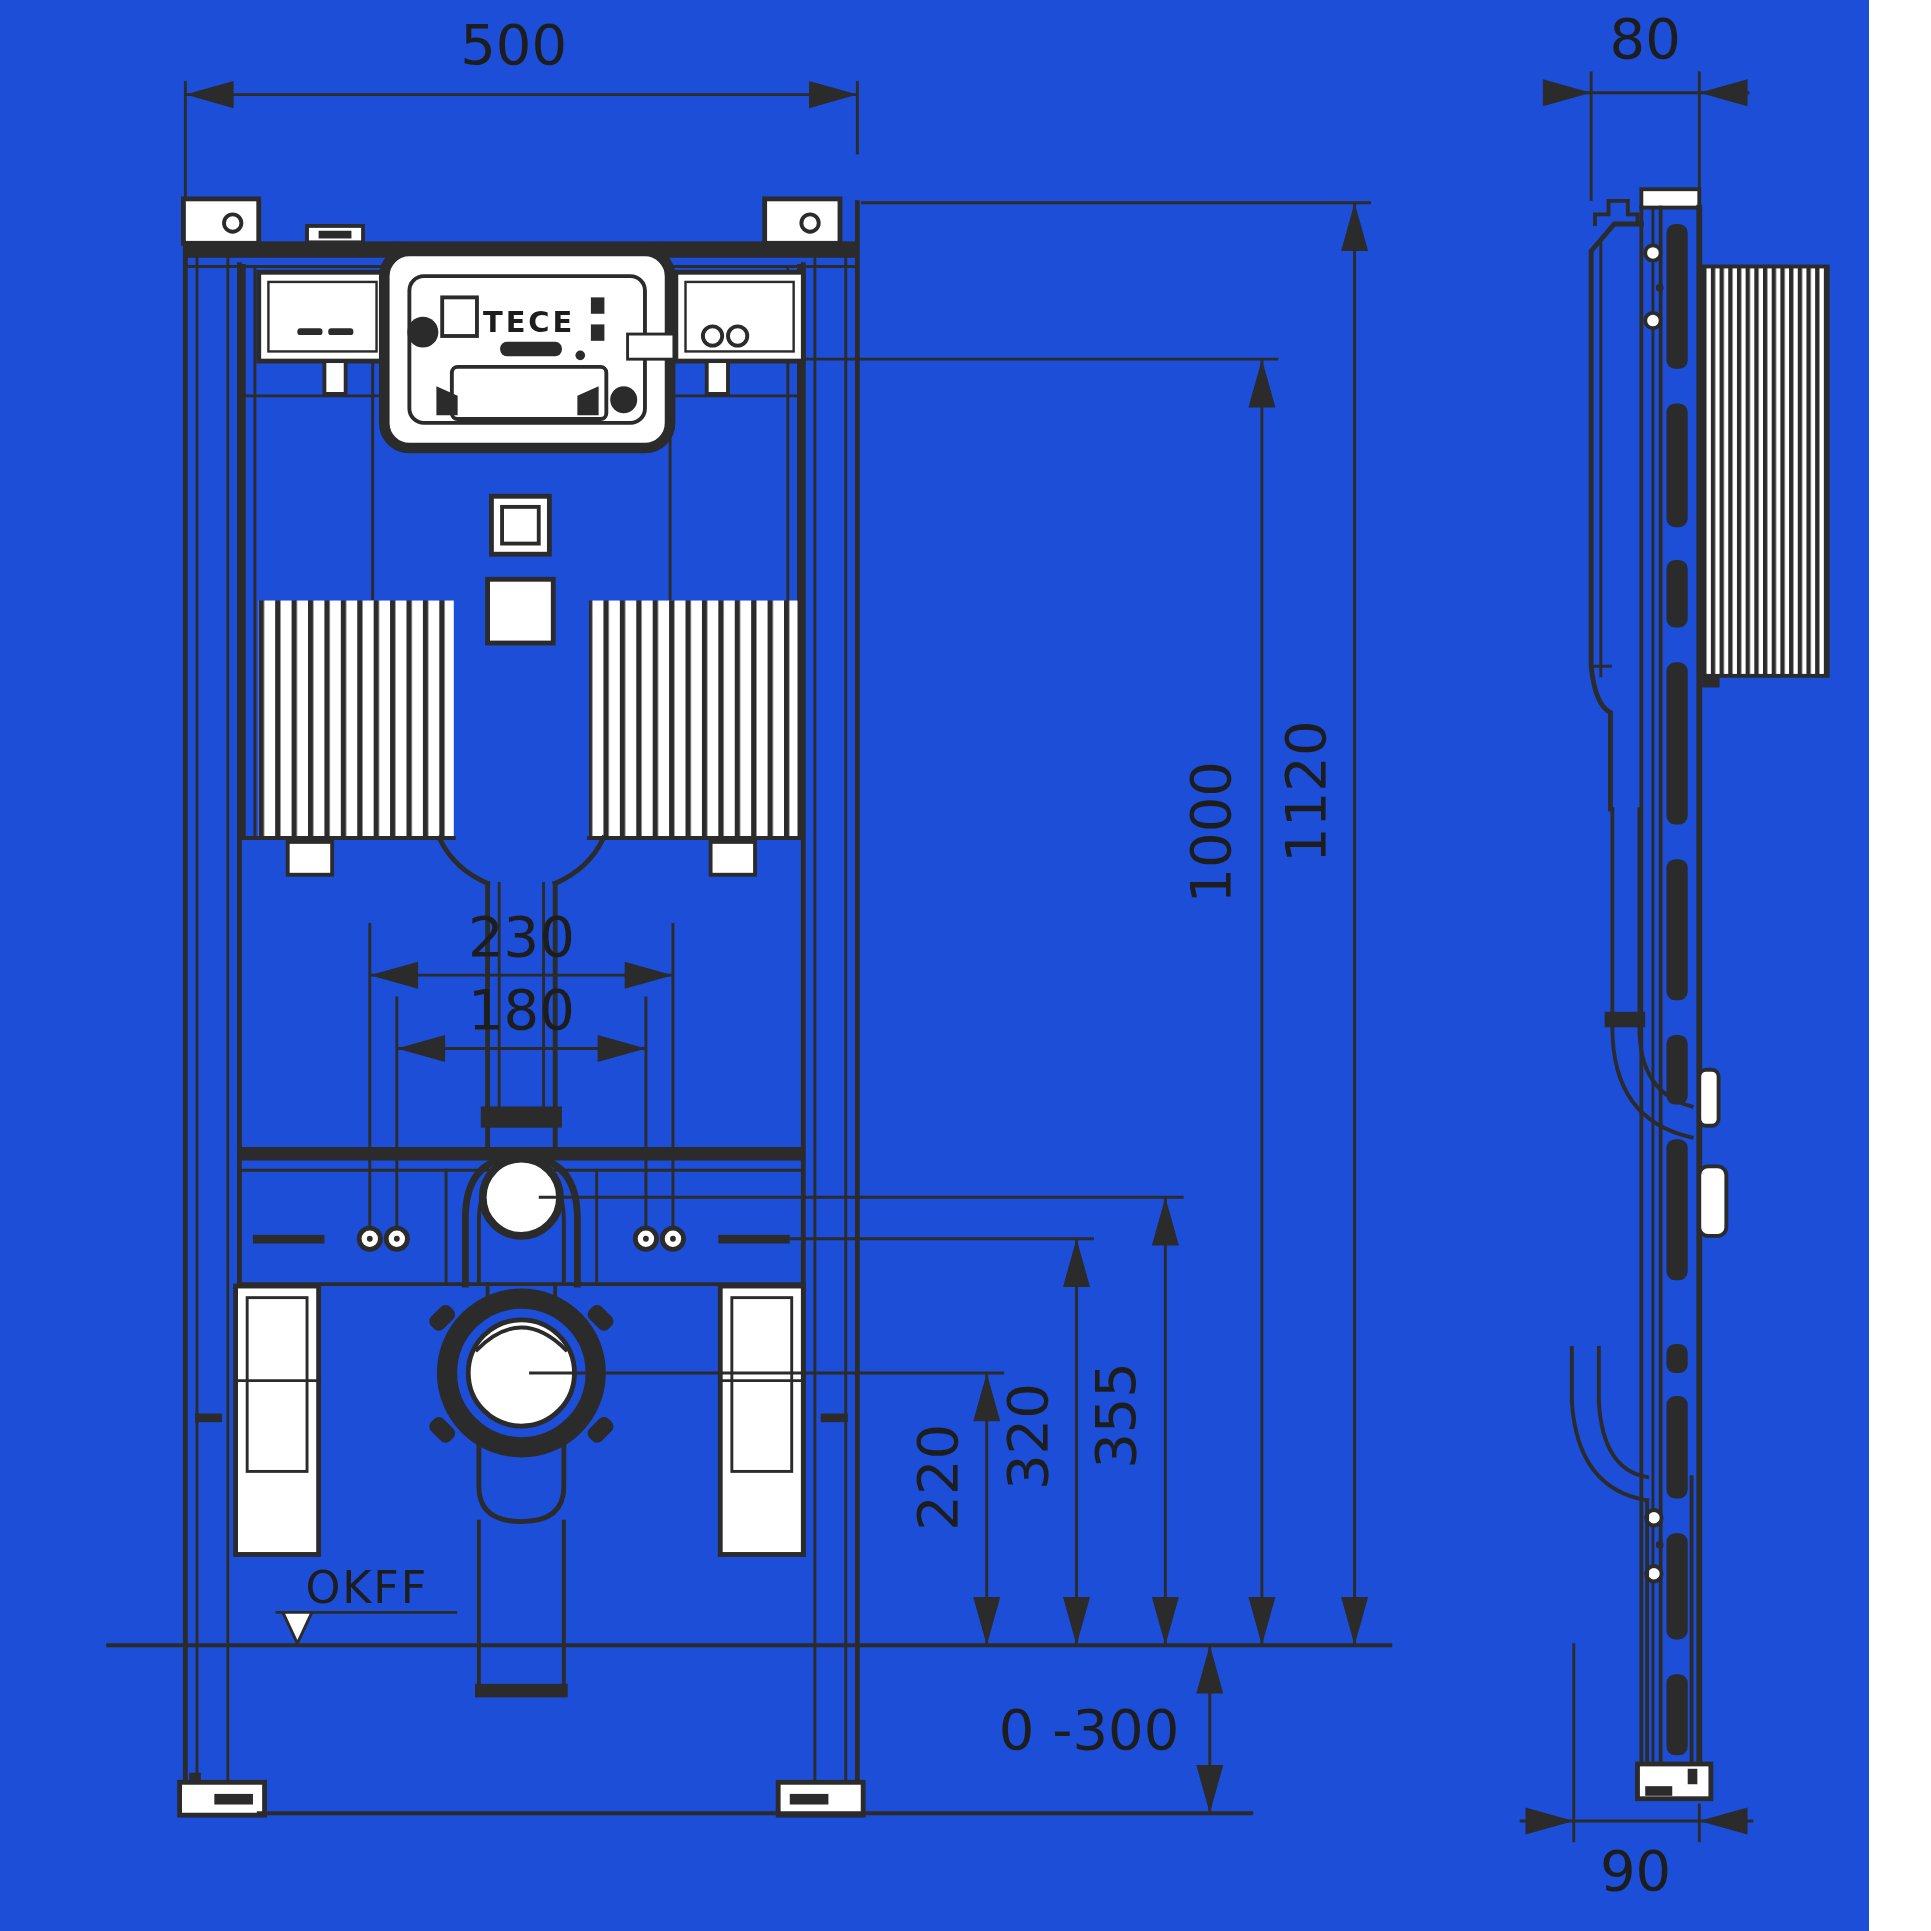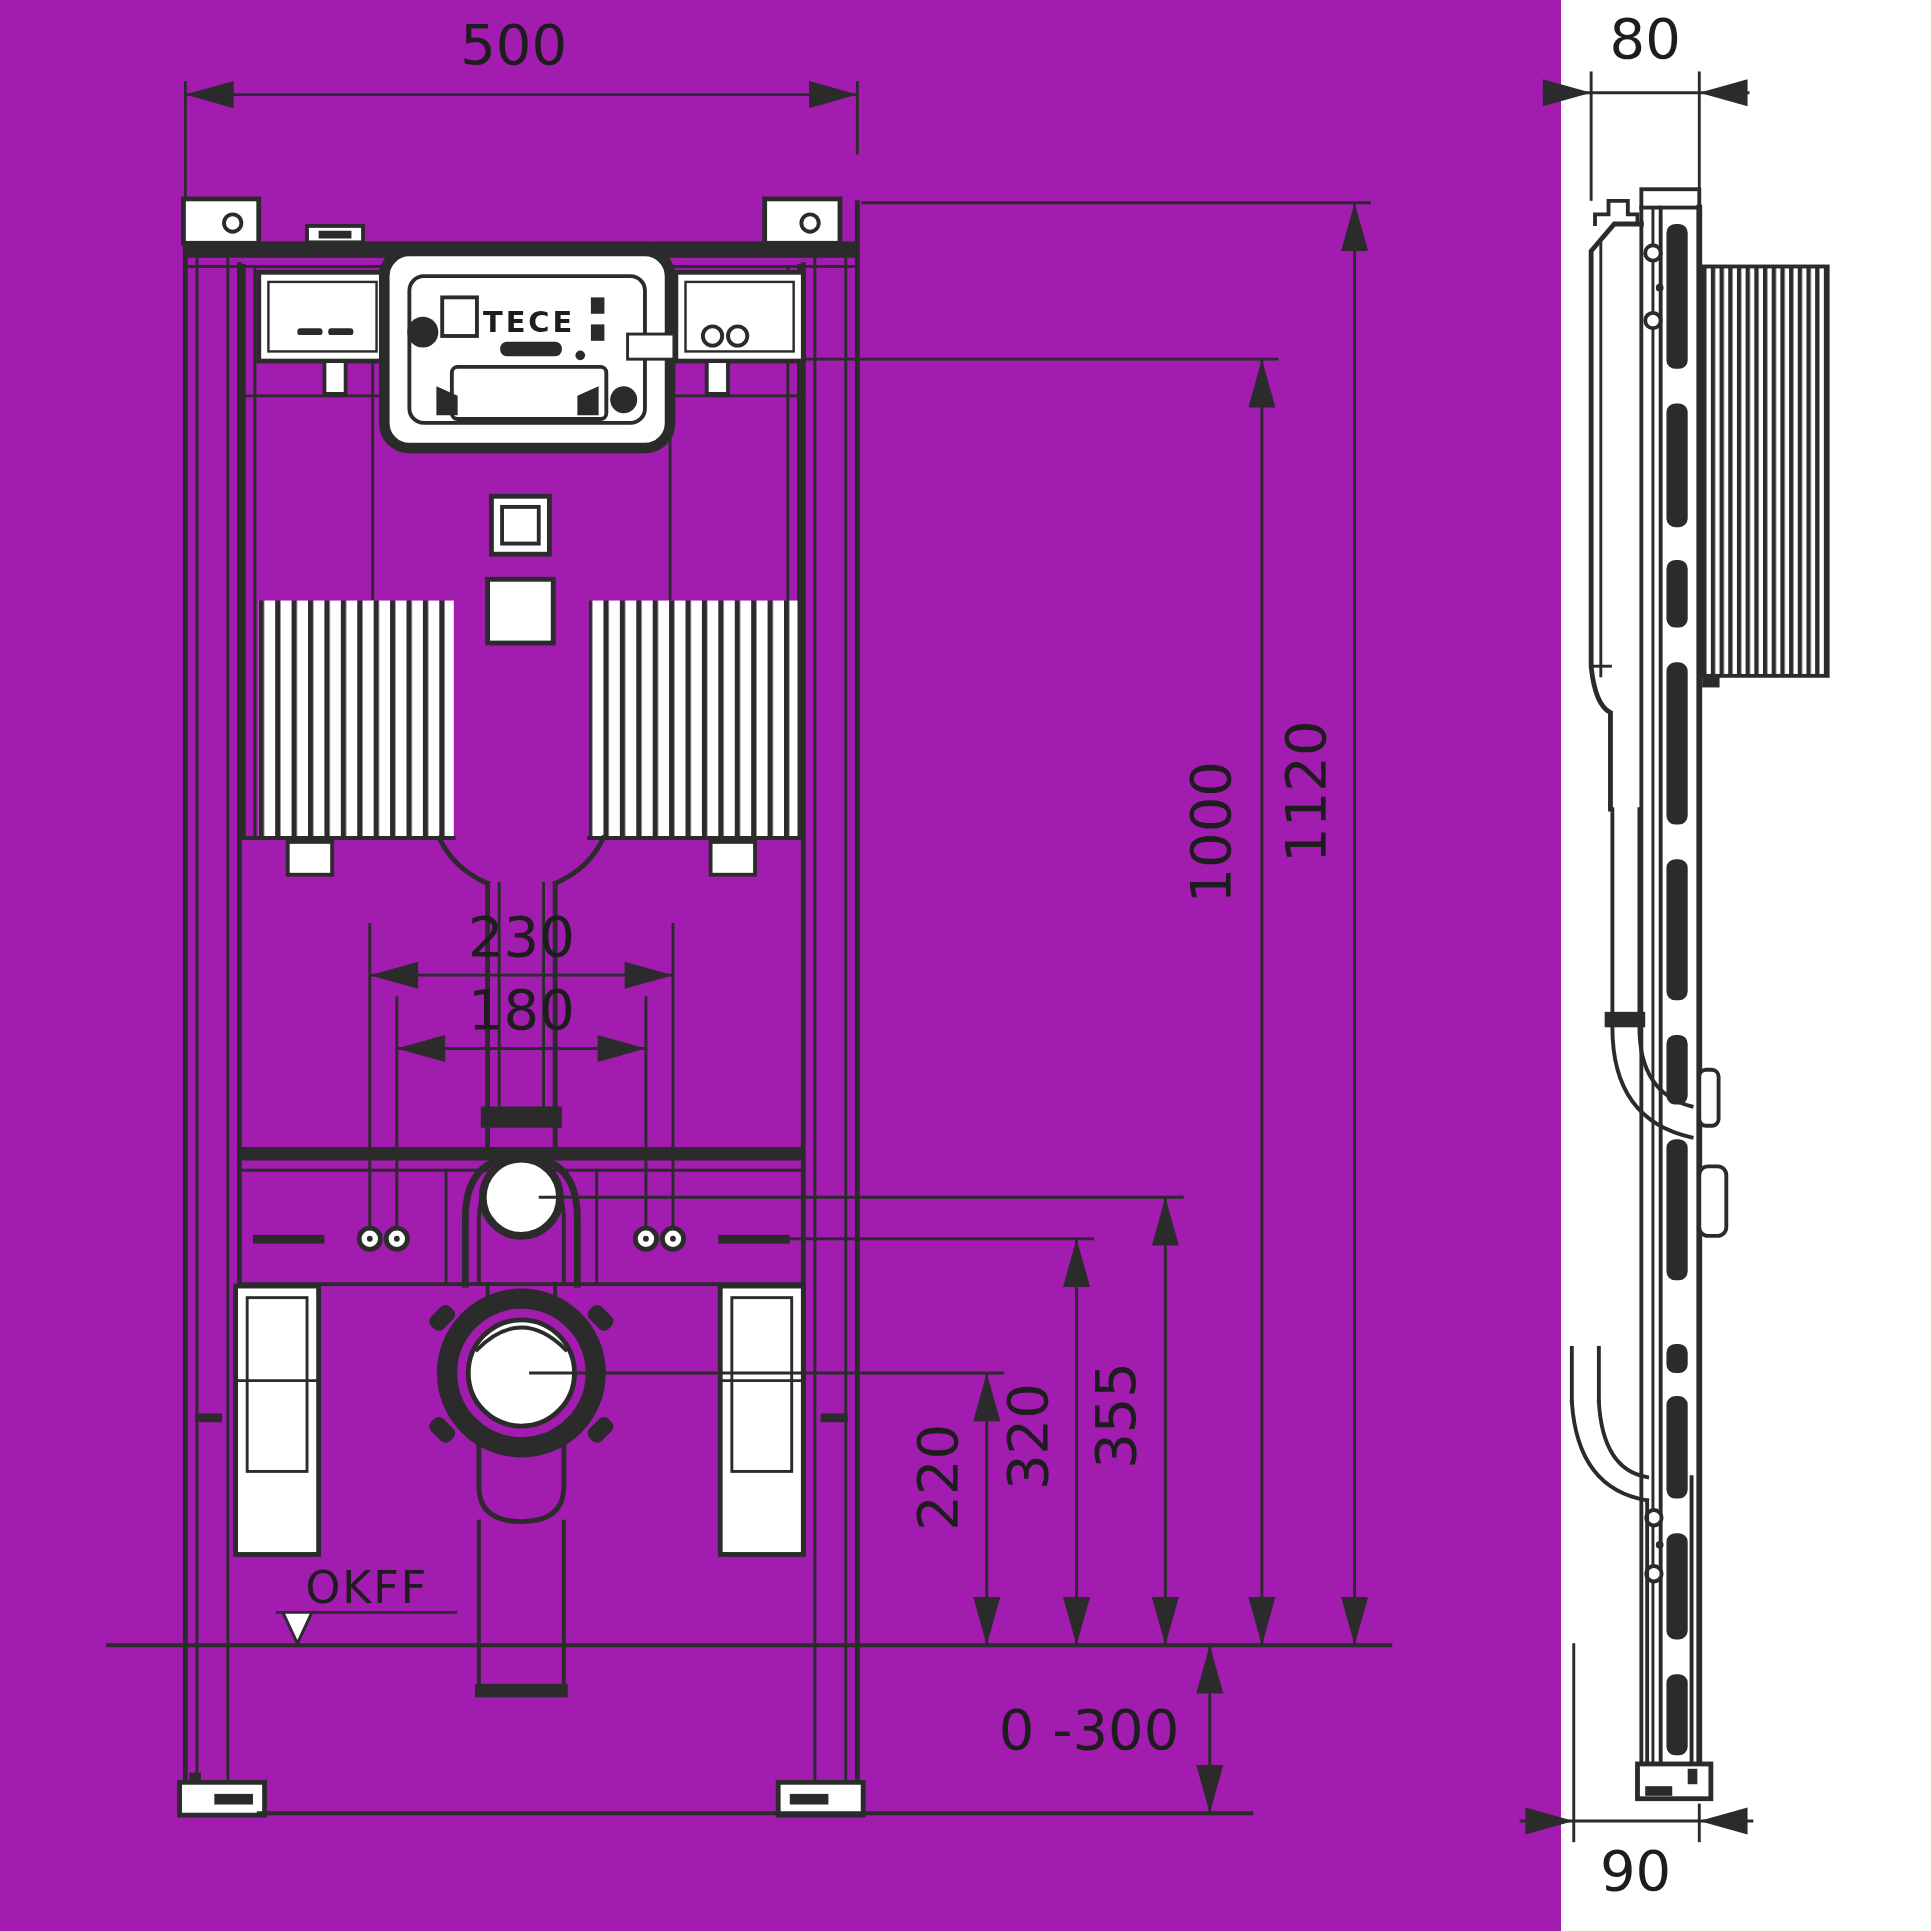--- a/index.html
+++ b/index.html
@@ -1,16 +1,16 @@
 <!DOCTYPE html>
 <html><head>
 <meta charset="utf-8">
 <style>
   html,body{margin:0;padding:0;background:#ffffff;}
-  .stage{width:1561px;height:1931px;position:relative;background:#a21caf;font-family:"DejaVu Sans",sans-serif;}
+  .stage{width:1869px;height:1931px;position:relative;background:#1d4ed8;font-family:"DejaVu Sans",sans-serif;}
   svg{display:block}
   .ln{fill:none;stroke:#2b2b2b;stroke-width:5;stroke-linecap:square}
   .ln3{fill:none;stroke:#2b2b2b;stroke-width:3;stroke-linecap:square}
   .ln4{fill:none;stroke:#2b2b2b;stroke-width:4;stroke-linecap:square}
   .ln6{fill:none;stroke:#2b2b2b;stroke-width:6;stroke-linecap:square}
   .ln7{fill:none;stroke:#2b2b2b;stroke-width:7;stroke-linecap:square}
   .lnw{fill:#ffffff;stroke:#2b2b2b}
   .fl{fill:#2b2b2b;stroke:none}
   .dim{fill:none;stroke:#2b2b2b;stroke-width:3;stroke-linecap:butt}
   .dimtxt{font-family:"DejaVu Sans",sans-serif;font-size:58px;fill:#1d1d1d}

